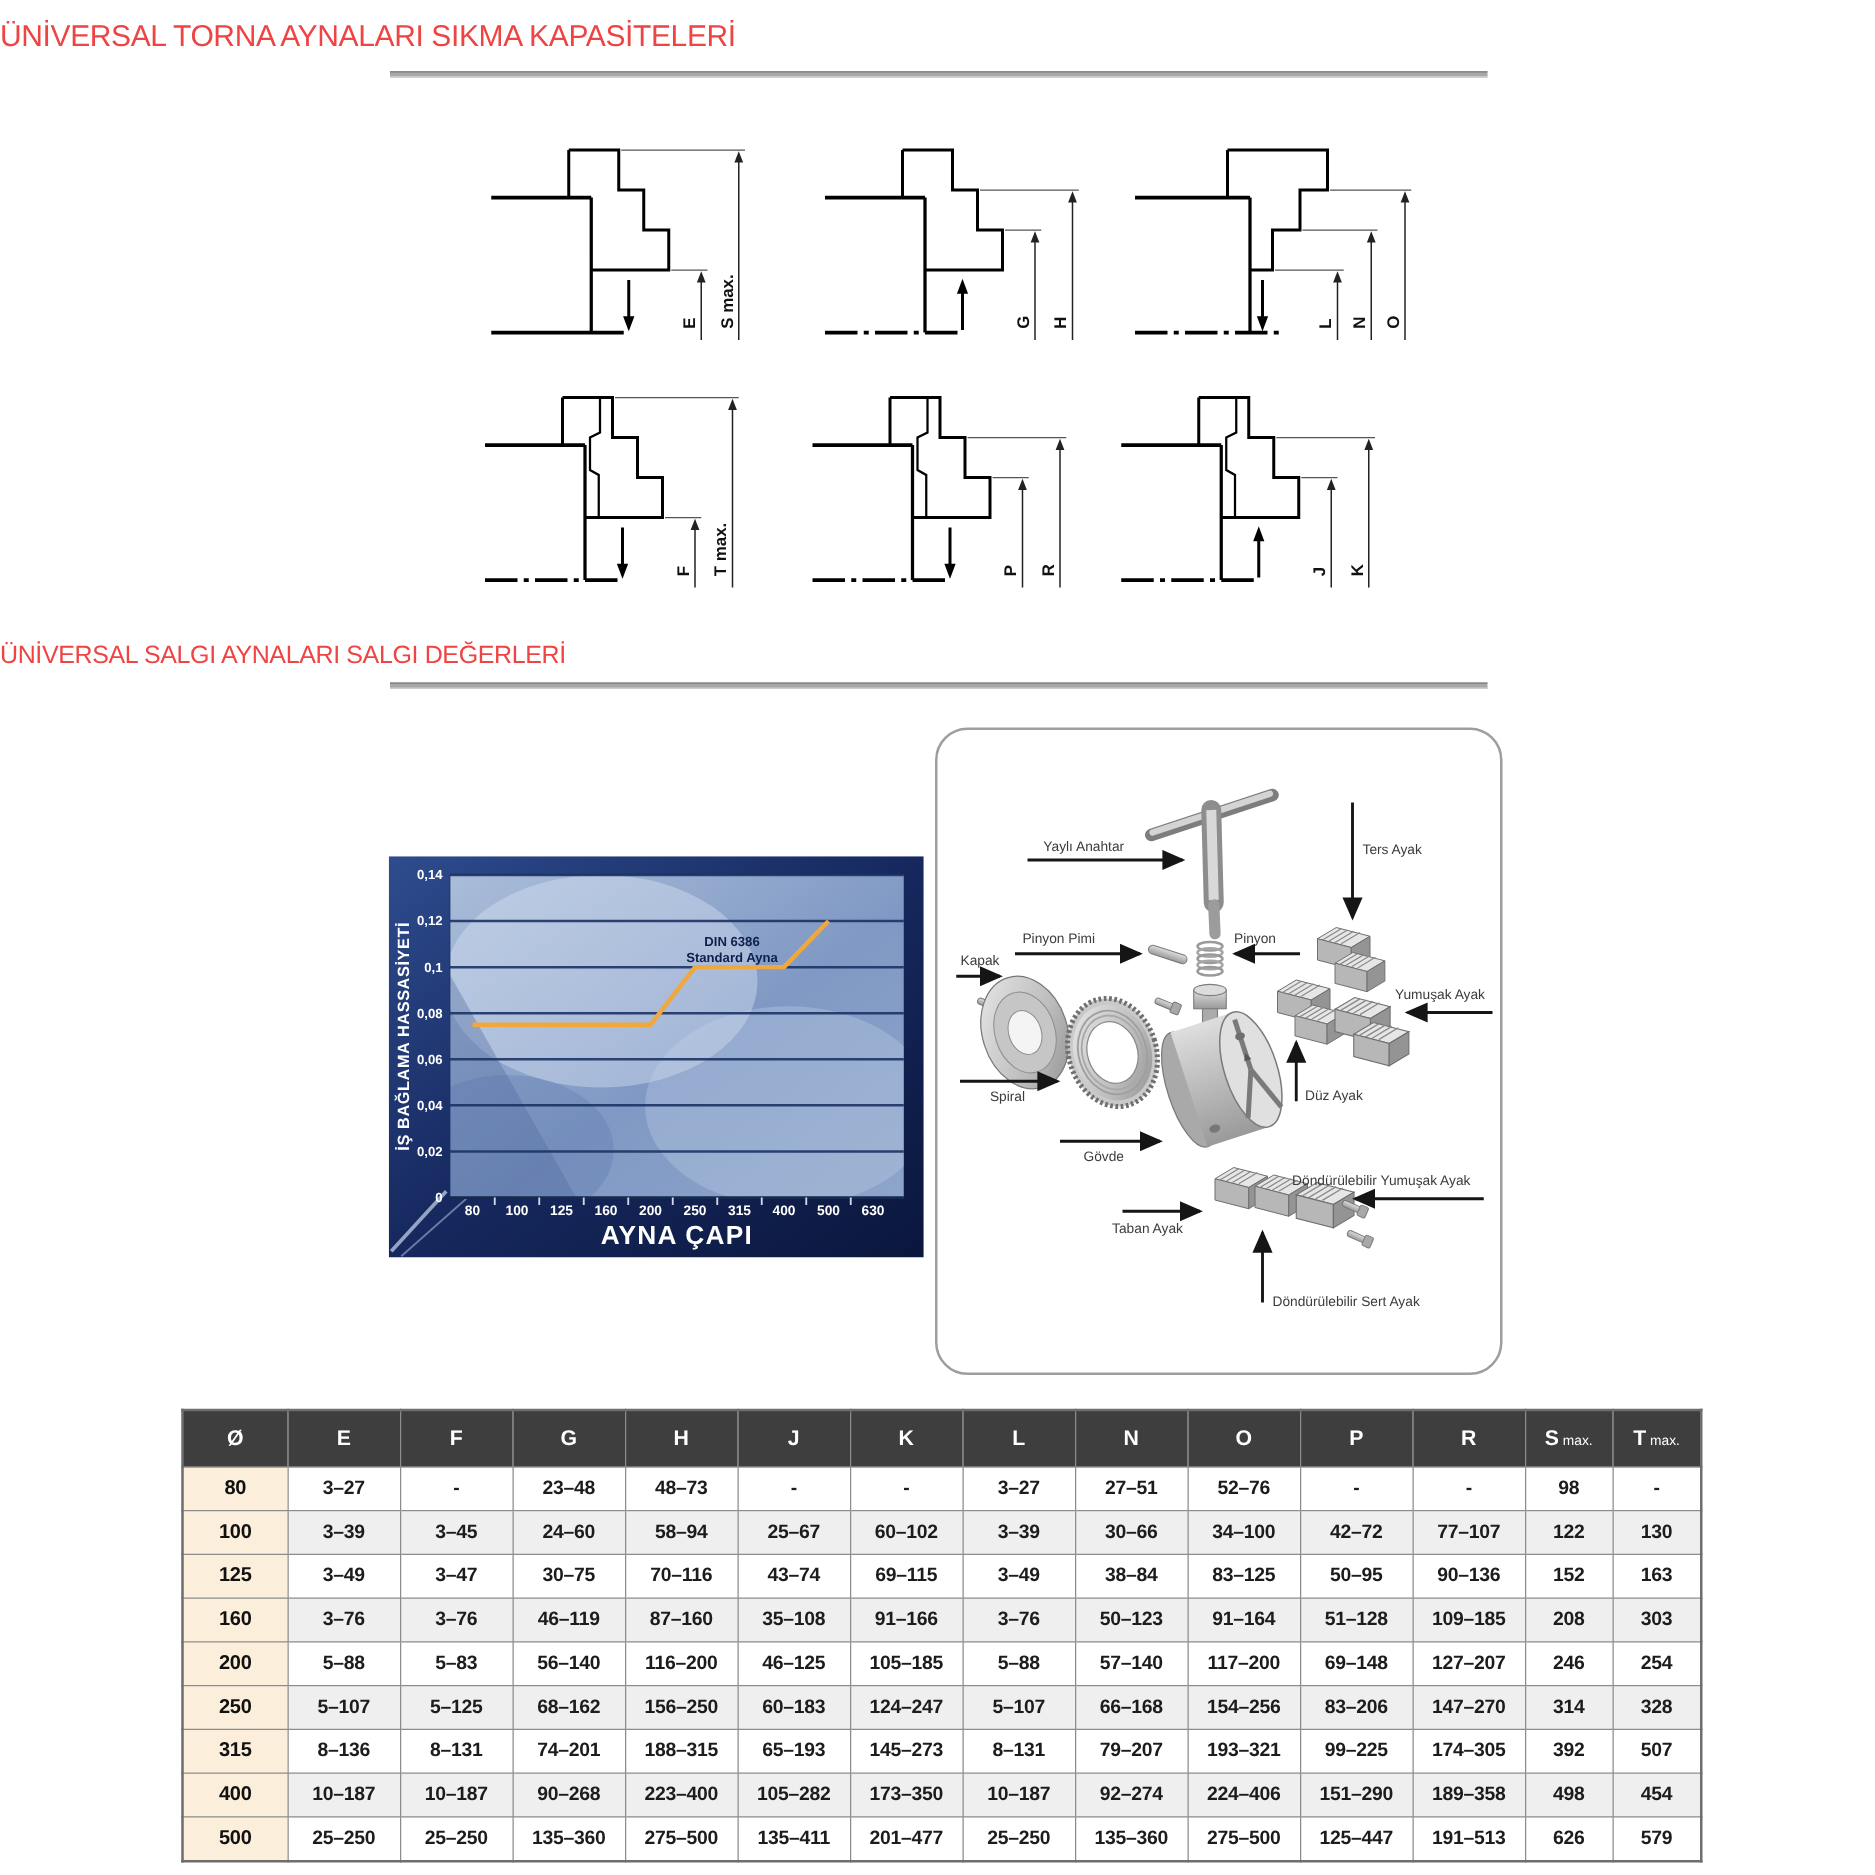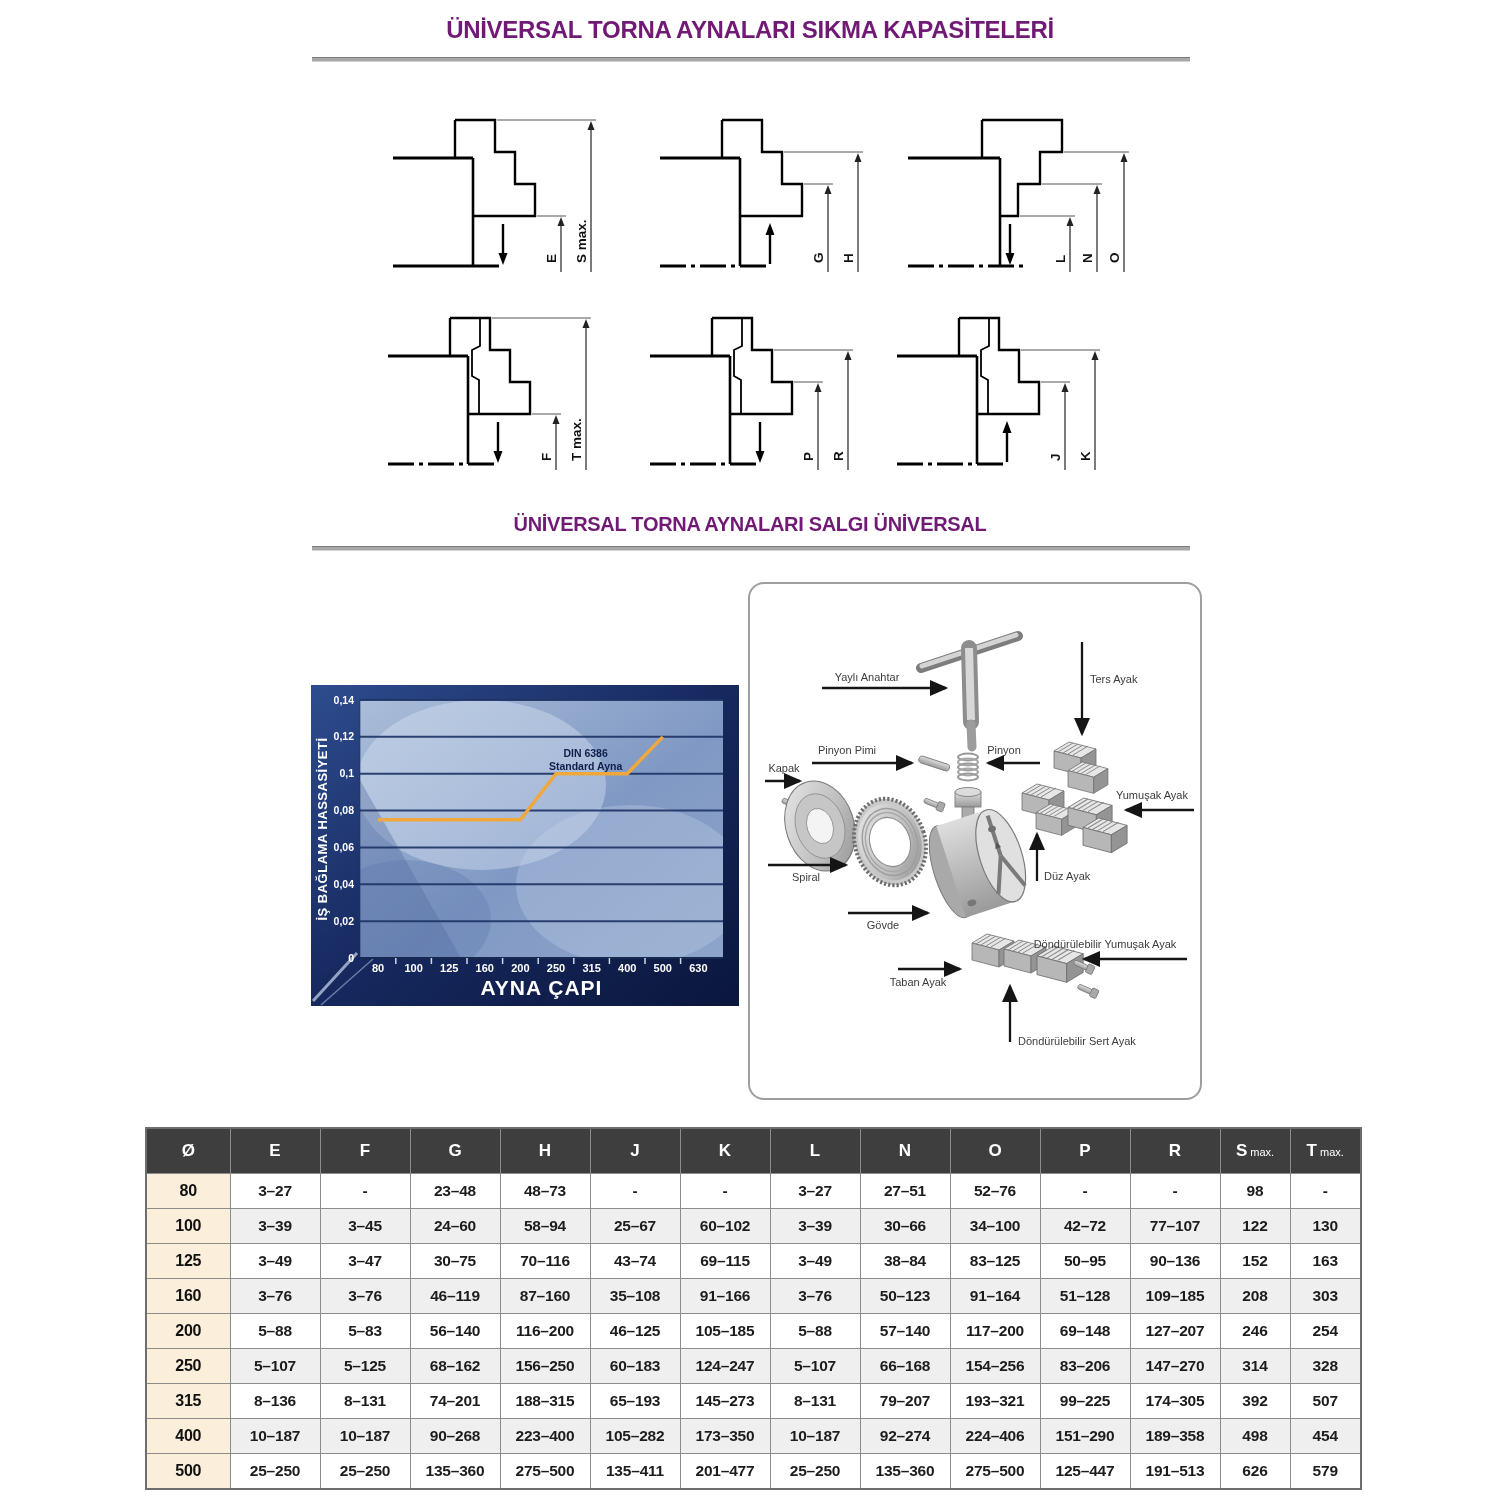--- a/index.html
+++ b/index.html
@@ -1,28 +1,28 @@
 <!DOCTYPE html>
 <html style="--c-header: #3E3E3E; --c-dcol: #FBEEDB; --c-alt: #EFEFEF;"><head>
 <meta charset="utf-8">
 <style>
   html,body{margin:0;padding:0}
   body{width:1500px;height:1500px;position:relative;background:#ffffff;
        font-family:"Liberation Sans",sans-serif;overflow:hidden}
-  .title{position:absolute;left:0;width:100%;text-align:center;font-weight:bold;color:#701a75;letter-spacing:-0.3px}
+  .title{position:absolute;left:0;width:100%;font-weight:normal;color:#ef4444;letter-spacing:-0.3px}
   #title1{top:16px;font-size:24px}
   #title2{top:513px;font-size:20px}
   .rule{position:absolute;left:312px;width:878px;height:3px;background:#a8a8a8;
         border-top:1px solid #7c7c7c;border-bottom:1px solid #d2d2d2}
   #rule1{top:57px}
   #rule2{top:546px}
   .diag{position:absolute}
   #chart-wrap{position:absolute;left:311px;top:685px;width:428px;height:321px}
   #exploded-wrap{position:absolute;left:748px;top:582px;width:454px;height:518px;
-                 border:2px solid #9e9e9e;border-radius:16px;background:#fff;box-sizing:border-box}
+                 border:2px solid #9e9e9e;border-radius:26px;background:#fff;box-sizing:border-box}
   #exploded-wrap svg{display:block}
   .plabel{font-size:11px;fill:#3c3c3c;font-family:"Liberation Sans",sans-serif}
   .leader{stroke:#151515;stroke-width:2.3}
   #cap-table{position:absolute;left:145px;top:1127px;border-collapse:collapse;table-layout:fixed;
              width:1215px;border:2px solid #6e6e6e}
   #cap-table th{background:var(--c-header,#3E3E3E);color:#fff;height:44px;font-size:17px;
                 font-weight:bold;border:1px solid #8c8c8c;text-align:center;padding:0}
   #cap-table th .sub{font-size:11px;font-weight:normal}
   #cap-table td{height:34px;text-align:center;font-size:15.5px;font-weight:bold;color:#1c1c1c;
                 border:1px solid #8c8c8c;letter-spacing:-0.2px;padding:0;background:#fff}
@@ -138,21 +138,21 @@
     <line x1="148" y1="70" x2="177" y2="70" stroke="#555" stroke-width="1"></line>
     <line x1="172" y1="158" x2="172" y2="78" stroke="#222" stroke-width="1.2"></line>
     <polygon points="168.5,80 175.5,80 172,71" fill="#222"></polygon>
     <text transform="translate(167,149) rotate(-90)" font-size="13.5" font-weight="bold" fill="#111">J</text>
     <line x1="128" y1="38" x2="207" y2="38" stroke="#555" stroke-width="1"></line>
     <line x1="202" y1="158" x2="202" y2="46" stroke="#222" stroke-width="1.2"></line>
     <polygon points="198.5,48 205.5,48 202,39" fill="#222"></polygon>
     <text transform="translate(197,149) rotate(-90)" font-size="13.5" font-weight="bold" fill="#111">K</text>
   </svg>
 
-<div class="title" id="title2">ÜNİVERSAL TORNA AYNALARI SALGI ÜNİVERSAL</div>
+<div class="title" id="title2">ÜNİVERSAL SALGI AYNALARI SALGI DEĞERLERİ</div>
 <div class="rule" id="rule2"></div>
 
 <svg id="chart-wrap" width="428" height="321" viewBox="0 0 428 321">
     <defs>
       <linearGradient id="cbg" x1="0" y1="0" x2="1" y2="1">
         <stop offset="0" stop-color="#2e4c8e"></stop>
         <stop offset="0.5" stop-color="#16285e"></stop>
         <stop offset="1" stop-color="#0a163c"></stop>
       </linearGradient>
       <linearGradient id="pbg" x1="0" y1="0" x2="1" y2="1">

